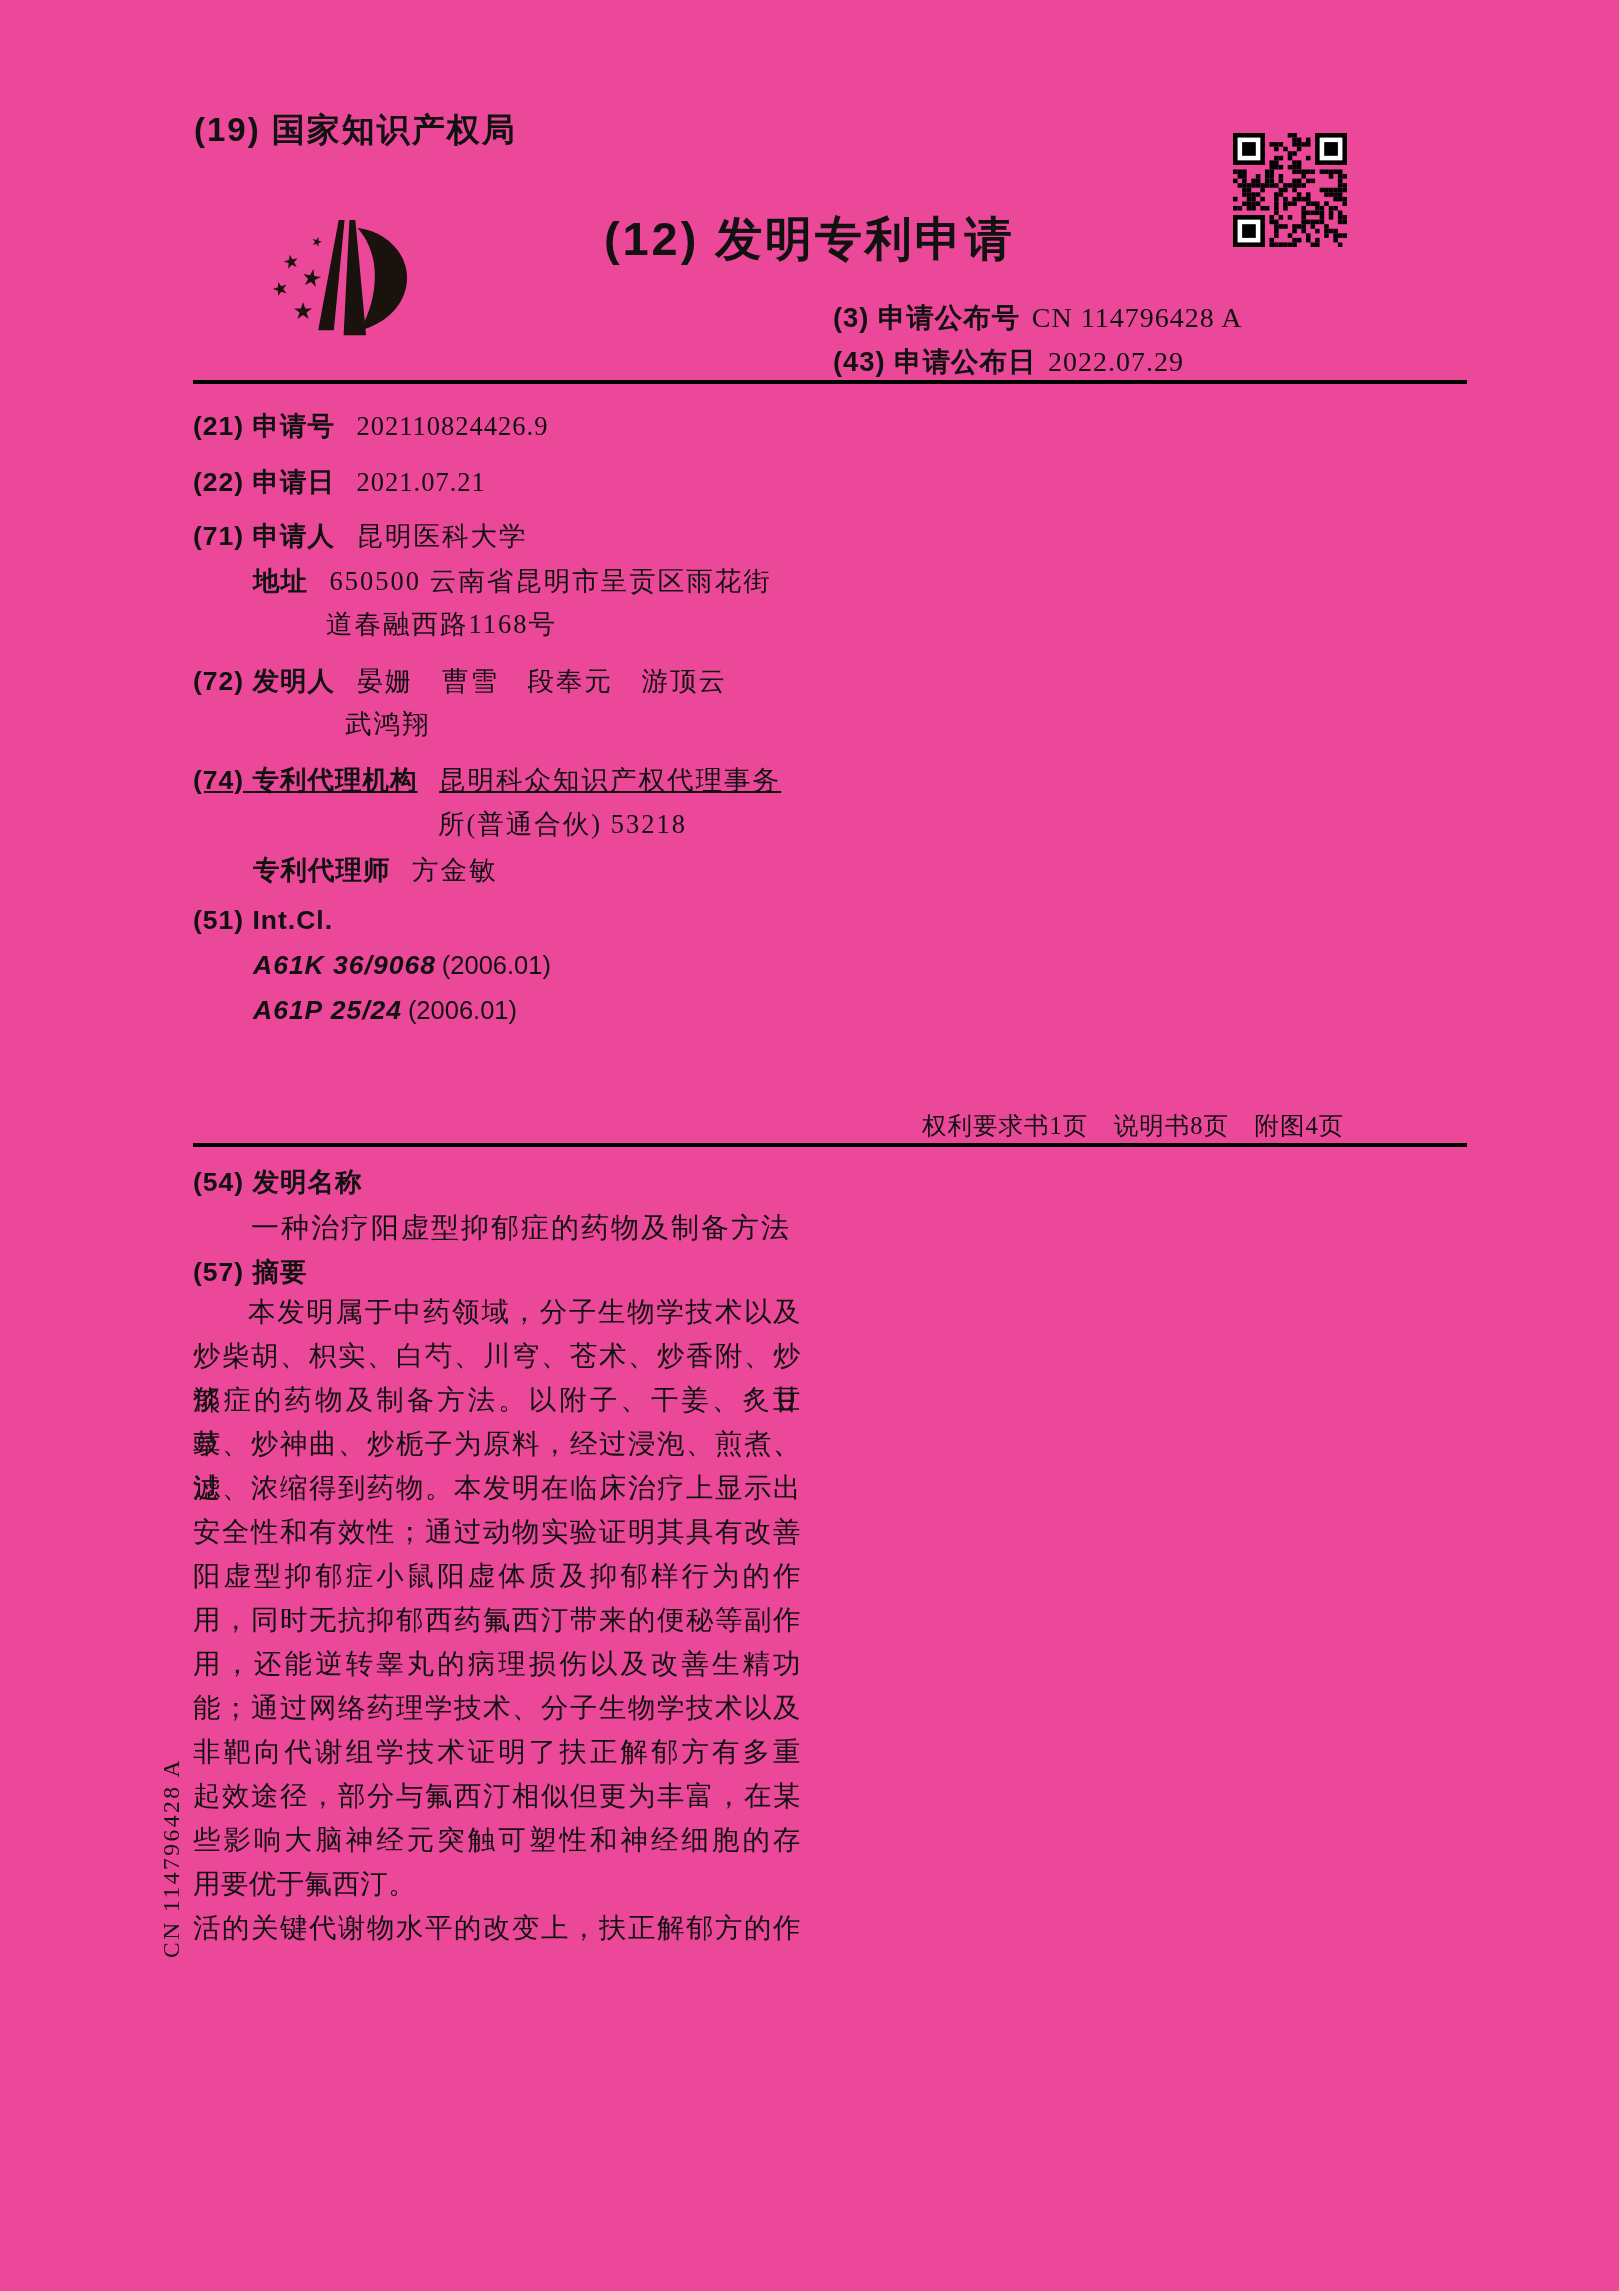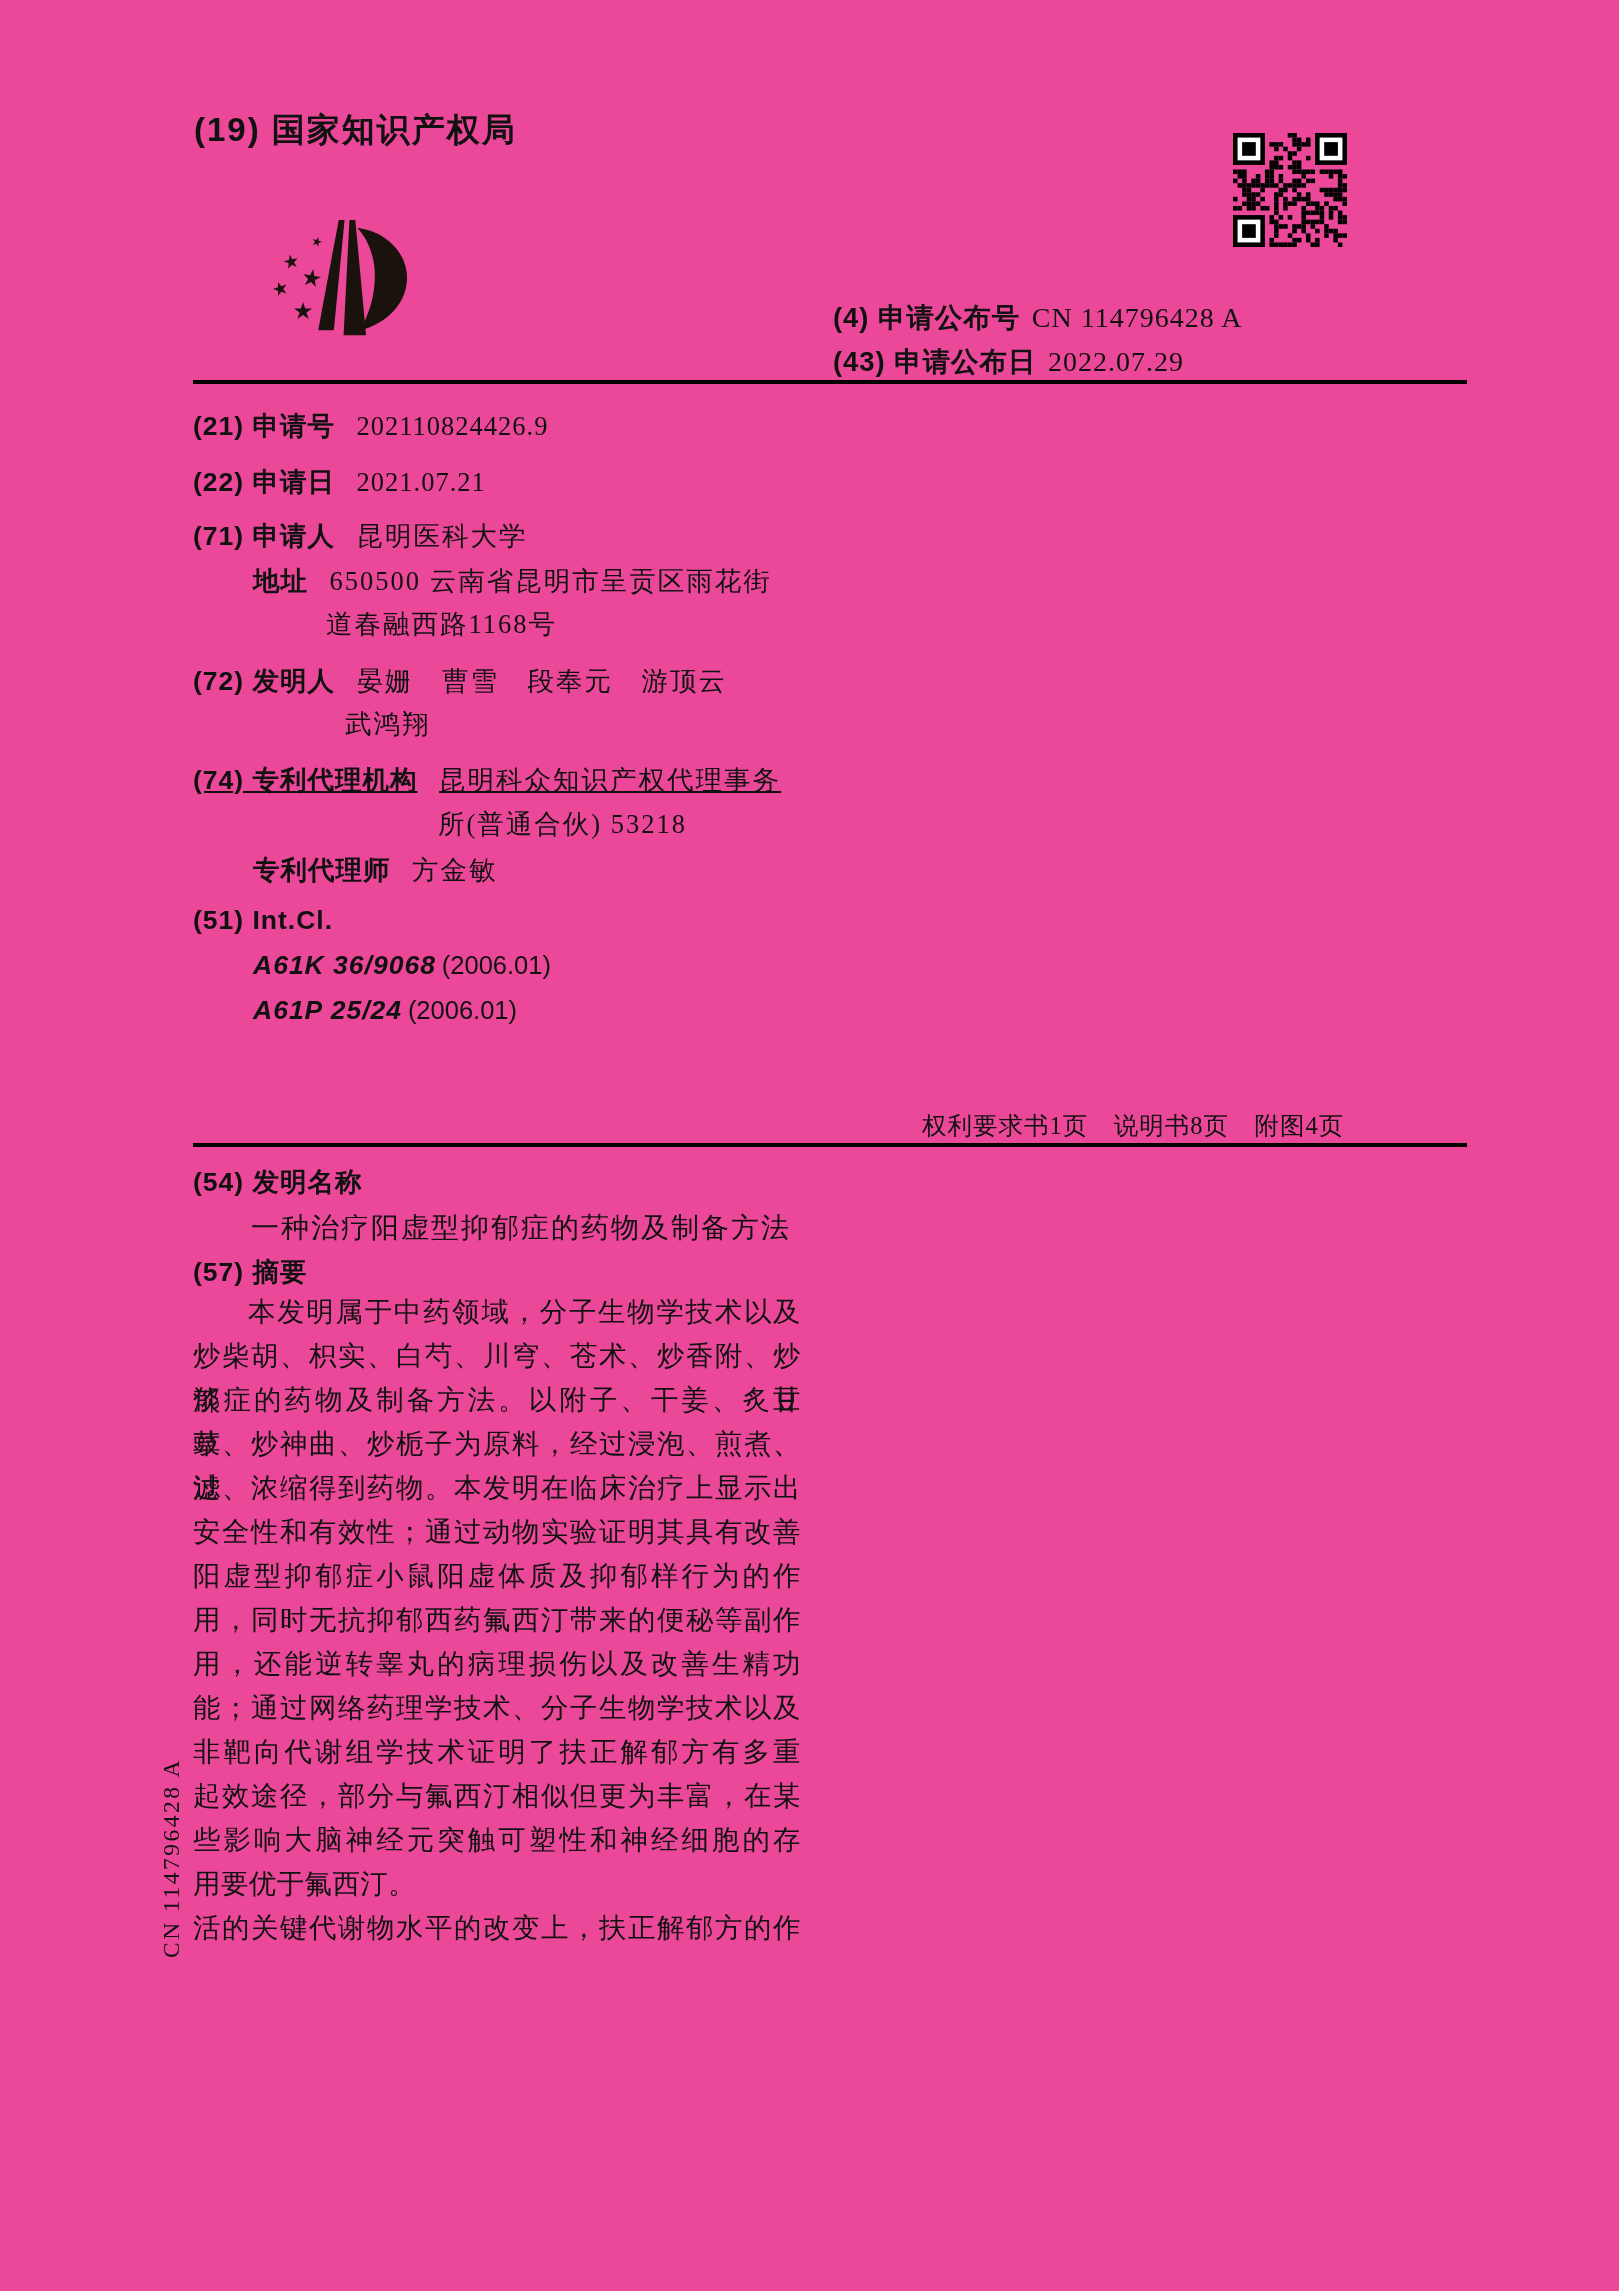--- a/index.html
+++ b/index.html
@@ -69,20 +69,21 @@
     <span class="star" style="left:27.4px;top:49px;font-size:23.5px;transform:rotate(10deg);">★</span>
     <span class="star" style="left:-2px;top:62px;font-size:18.6px;transform:rotate(-18deg);">★</span>
     <span class="star" style="left:18.6px;top:82px;font-size:23.5px;">★</span>
     <svg width="147" height="125" viewBox="0 0 150 128" xmlns="http://www.w3.org/2000/svg">
       <polygon points="66,2 72,2 61,115 45,115" fill="#1a120c"></polygon>
       <polygon points="77,2 83,2 94,120 71,120" fill="#1a120c"></polygon>
       <path d="M85,10 C116,14 136,37 136,61 C136,89 113,109 88,115 C97,98 103,81 103,59 C103,39 96,22 85,10 Z" fill="#1a120c"></path>
     </svg>
   </div>
 
+  <div class="abs doc-type">(12) 发明专利申请</div>
 
   <div class="abs qr"><svg width="114" height="114" xmlns="http://www.w3.org/2000/svg" viewBox="0 0 116 116">
         <rect x="55.68" y="0.00" width="4.64" height="4.64" fill="#000"></rect>
         <rect x="60.32" y="0.00" width="4.64" height="4.64" fill="#000"></rect>
         <rect x="60.32" y="4.64" width="4.64" height="4.64" fill="#000"></rect>
         <rect x="64.96" y="4.64" width="4.64" height="4.64" fill="#000"></rect>
         <rect x="74.24" y="4.64" width="4.64" height="4.64" fill="#000"></rect>
         <rect x="37.12" y="9.28" width="4.64" height="4.64" fill="#000"></rect>
         <rect x="41.76" y="9.28" width="4.64" height="4.64" fill="#000"></rect>
         <rect x="46.40" y="9.28" width="4.64" height="4.64" fill="#000"></rect>
@@ -292,21 +293,21 @@
         <rect x="9.28" y="9.28" width="13.919999999999998" height="13.919999999999998" fill="#000"></rect>
         <rect x="83.52" y="0" width="32.48" height="32.48" fill="#000"></rect>
         <rect x="88.16" y="4.64" width="23.2" height="23.2" fill="#fff"></rect>
         <rect x="92.8" y="9.28" width="13.919999999999998" height="13.919999999999998" fill="#000"></rect>
         <rect x="0" y="83.52" width="32.48" height="32.48" fill="#000"></rect>
         <rect x="4.64" y="88.16" width="23.2" height="23.2" fill="#fff"></rect>
         <rect x="9.28" y="92.8" width="13.919999999999998" height="13.919999999999998" fill="#000"></rect>
       </svg></div>
 
   <div class="abs pub-row pub-no">
-    <span class="lbl">(4) 申请公布号</span><span class="val">CN 114796428 A</span>
+    <span class="lbl">(3) 申请公布号</span><span class="val">CN 114796428 A</span>
   </div>
   <div class="abs pub-row pub-date">
     <span class="lbl">(43) 申请公布日</span><span class="val">2022.07.29</span>
   </div>
 
   <div class="rule rule1"></div>
 
   <div class="brow" style="top:408px;">
     <span class="lbl">(21) 申请号</span><span class="val">202110824426.9</span>
   </div>

